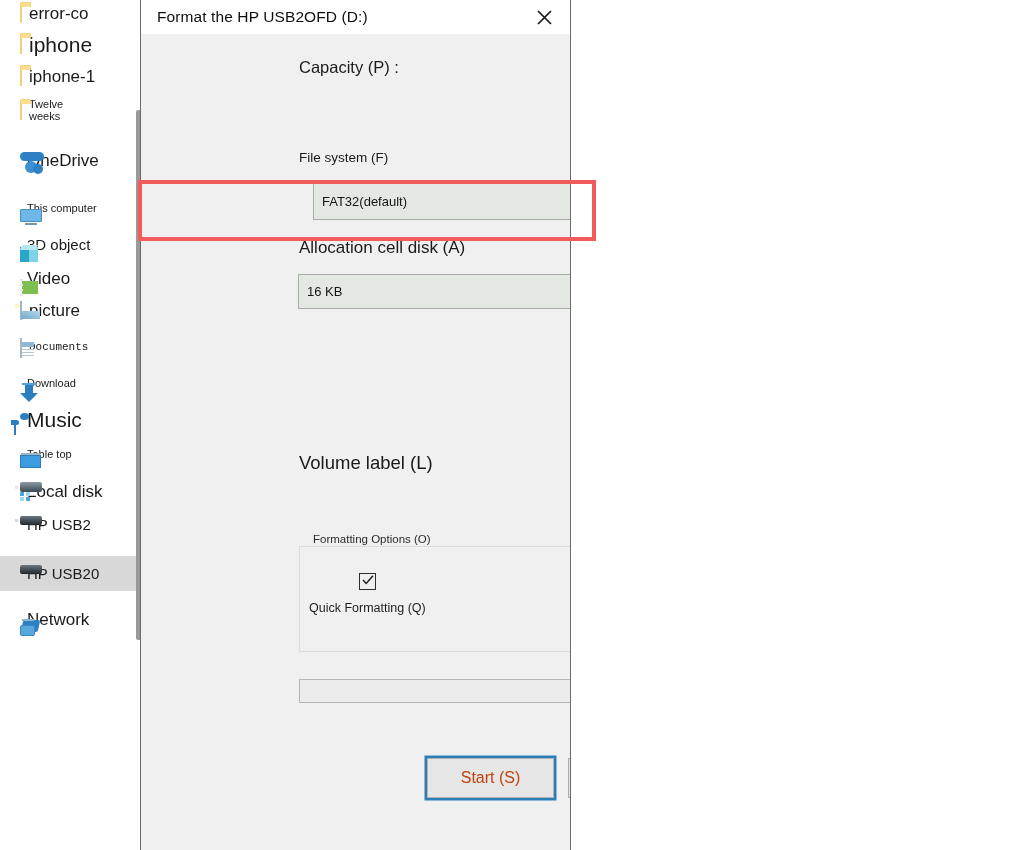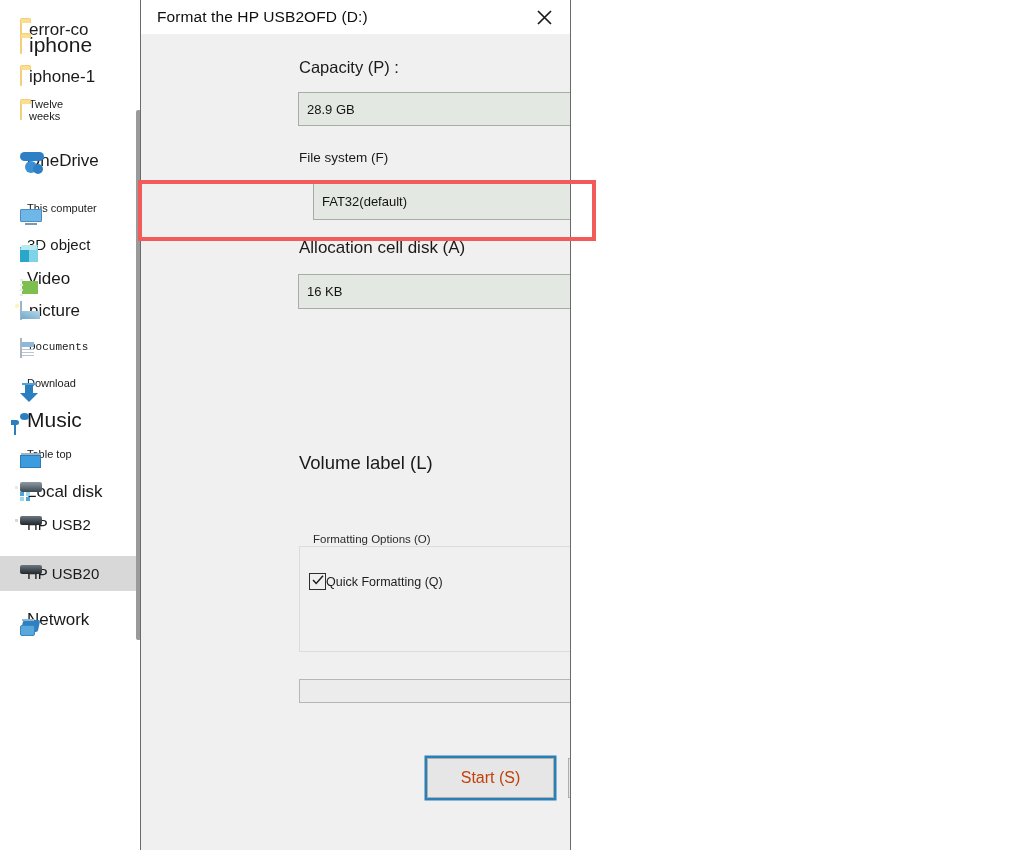--- a/index.html
+++ b/index.html
@@ -173,21 +173,21 @@
   #fmt-group {
     position: absolute; left: 158px; top: 546px; width: 396px; height: 106px;
     border: 1px solid #dcdcdc; background: transparent;
   }
   #fmt-group-title {
     position: absolute; left: 168px; top: 533px;
     background: #f0f0f0; padding: 0 4px; font-size: 11.5px; color: #2a2a2a;
   }
   #quick-row {
     position: absolute; left: 168px; top: 573px;
-    display: flex; align-items: center; cursor: pointer;
+    display: flex; align-items: center; gap: 11px; cursor: pointer; flex-direction: column;
   }
   .checkbox {
     width: 17px; height: 17px; border: 1.6px solid #2e2e2e; background: #f0f0f0;
     position: relative; flex: 0 0 auto;
   }
   .checkbox .tick {
     position: absolute; left: 2px; top: 1px; width: 12px; height: 10px;
   }
   #quick-label { font-size: 12.5px; color: #1d1d1d; }
 
@@ -217,21 +217,21 @@
     border: 4px solid #f25b5b; background: transparent; pointer-events: none;
   }
 </style>
 </head>
 <body>
 
 <div id="root">
 
   <div id="sidebar">
     <div id="nav-items">
-        <div class="nav-item" style="top: 16px; height: 28px;">
+        <div class="nav-item" style="top: 0px; height: 28px;">
           <span class="ico"><span class="ic-folder"></span></span>
           <span class="lbl" style="font-size: 17px;">error-co</span>
         </div>
         <div class="nav-item" style="top: 28px; height: 34px;">
           <span class="ico"><span class="ic-folder"></span></span>
           <span class="lbl" style="font-size: 21px;">iphone</span>
         </div>
         <div class="nav-item" style="top: 62px; height: 30px;">
           <span class="ico"><span class="ic-folder"></span></span>
           <span class="lbl" style="font-size: 17px;">iphone-1</span>
@@ -303,24 +303,20 @@
     <div id="titlebar">
       <div id="dlg-title">Format the HP USB2OFD (D:)</div>
       <div id="close-btn">
         <svg width="19" height="19" viewBox="0 0 19 19" aria-hidden="true">
           <path d="M3 3 L16 16 M16 3 L3 16" stroke="#1a1a1a" stroke-width="1.7" fill="none"></path>
         </svg>
       </div>
     </div>
 
     <div class="field-label" style="left:158px; top:58px; font-size:16.5px;">Capacity (P) :</div>
-    <div class="combo" style="left:157px; top:92px; width:396px; height:34px; font-size:13px;">
-      <span class="val">28.9 GB</span>
-
-    </div>
 
     <div class="field-label" style="left:158px; top:150px; font-size:13.5px;">File system (F)</div>
     <div class="combo" style="left:172px; top:182px; width:396px; height:38px; font-size:13px;">
       <span class="val">FAT32(default)</span>
 
     </div>
 
     <div class="field-label" style="left:158px; top:238px; font-size:17px;">Allocation cell disk (A)</div>
     <div class="combo" style="left:157px; top:274px; width:396px; height:35px; font-size:13px;">
       <span class="val">16 KB</span>

